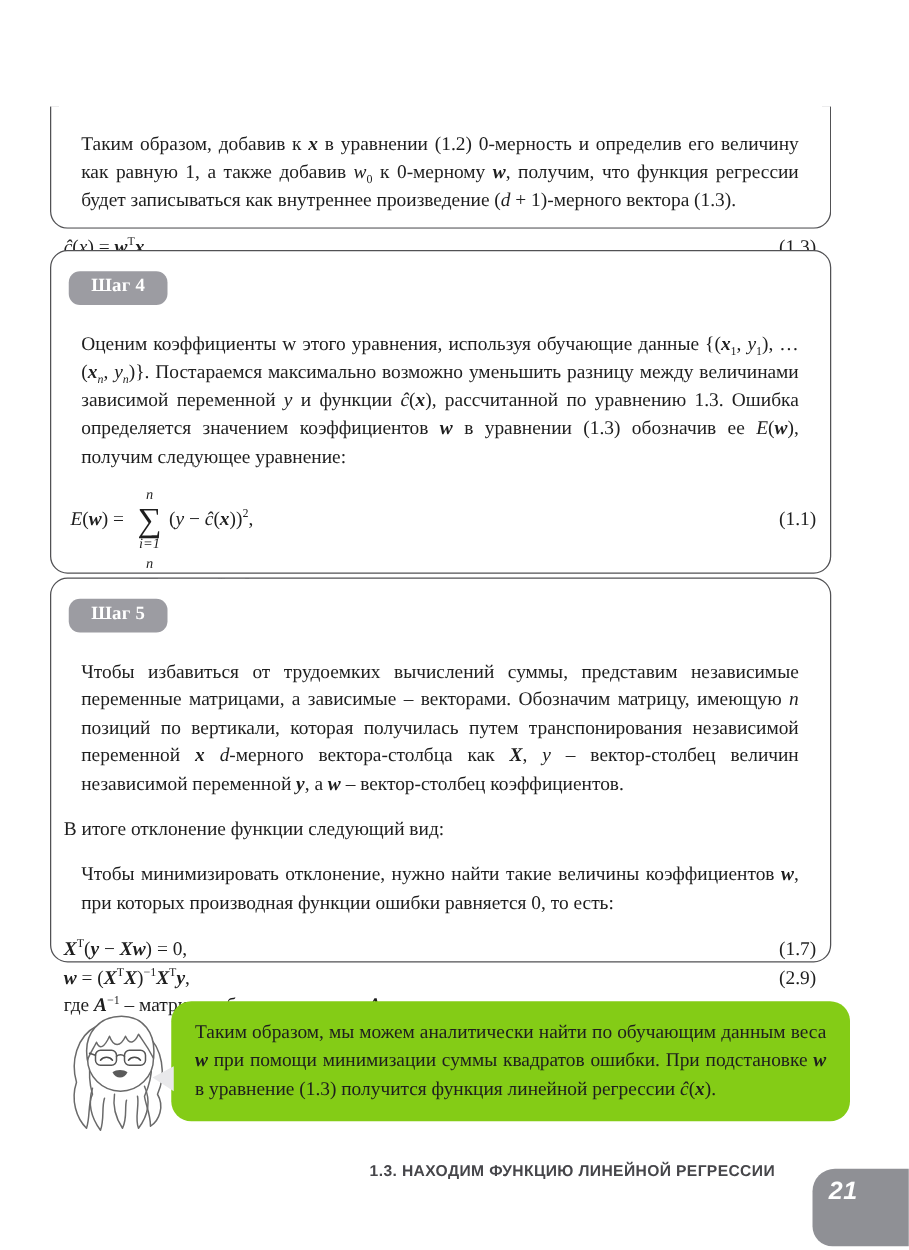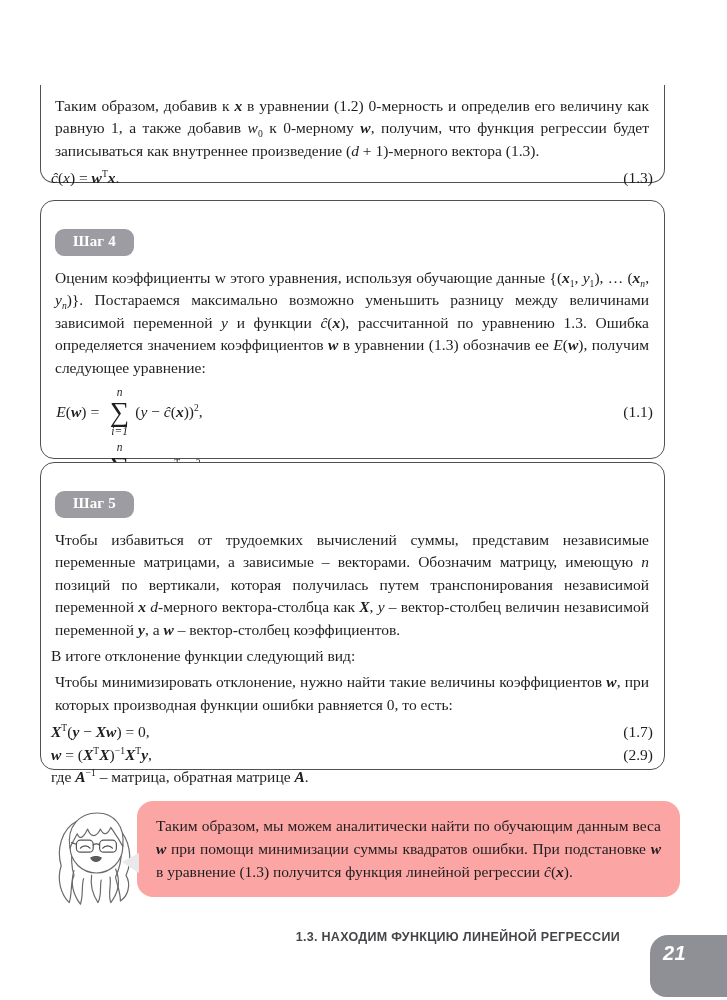--- a/index.html
+++ b/index.html
@@ -8,42 +8,42 @@
     background:#ffffff;
     font-family:"Liberation Serif","DejaVu Serif",serif;
     color:#1e1e1e;font-size:15.5px;
   }
   .step-box{
     position:absolute;left:40px;width:625px;box-sizing:border-box;
     border:1.5px solid #515154;border-radius:14px;background:#fff;
     padding:6px 11px 7px 10px;
   }
   .open-top{border-top:none;border-radius:0 0 14px 14px;}
-  p.justified{margin:4px;text-align:justify;line-height:22.4px;}
+  p.justified{margin:14px;text-align:justify;line-height:22.4px;}
   p.plainline{margin:0;line-height:22.4px;}
   .badge{
     display:inline-block;background:#9c9ca2;color:#fff;font-weight:bold;
     font-size:15px;line-height:1;padding:5px 18px 7px;border-radius:9px;
-    margin:22px 0 7px 4px;letter-spacing:.2px;
+    margin:10px 0 7px 4px;letter-spacing:.2px;
   }
   sup{font-size:.62em;line-height:0;}
   sub{font-size:.62em;line-height:0;}
   .eq-row{display:flex;align-items:center;line-height:23px;}
   .eq-row .eq-num{margin-left:auto;padding-left:8px;}
   .eq-sum-row{display:flex;align-items:center;margin:5px 0;}
   .eq-sum-row .eq-num{margin-left:auto;align-self:center;}
   .eq-lhs{display:inline-block;min-width:52px;text-align:right;white-space:pre;}
   .bigsum{display:inline-flex;flex-direction:column;align-items:center;margin:0 6px 0 7px;line-height:1;}
   .sum-top{font-style:italic;font-size:11.5px;margin-bottom:1px;}
   .sum-sym{font-size:27px;line-height:25px;}
   .sum-bot{font-style:italic;font-size:11.5px;margin-top:1px;}
   .mascot{position:absolute;left:50px;top:792px;width:96px;height:130px;}
   .bubble{
     position:absolute;left:137px;top:801px;width:543px;box-sizing:border-box;
-    background:#fca5a5;border-radius:16px;padding:13px 19px 14px;
+    background:#84cc16;border-radius:16px;padding:13px 19px 14px;
     text-align:justify;line-height:23px;
   }
   .bubble::before{
     content:"";position:absolute;left:-15px;top:52px;width:0;height:0;
     border-top:9px solid transparent;border-bottom:11px solid transparent;
     border-right:17px solid #e9e9eb;
   }
   .running-head{
     position:absolute;top:930px;left:0;right:107px;text-align:right;
     font-family:"Liberation Sans","DejaVu Sans",sans-serif;

